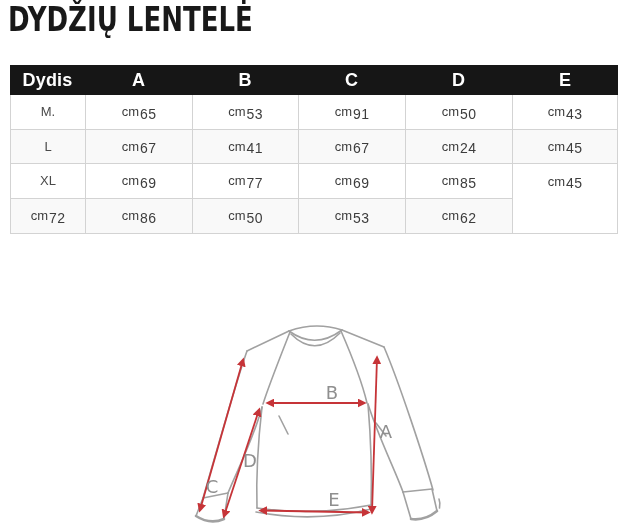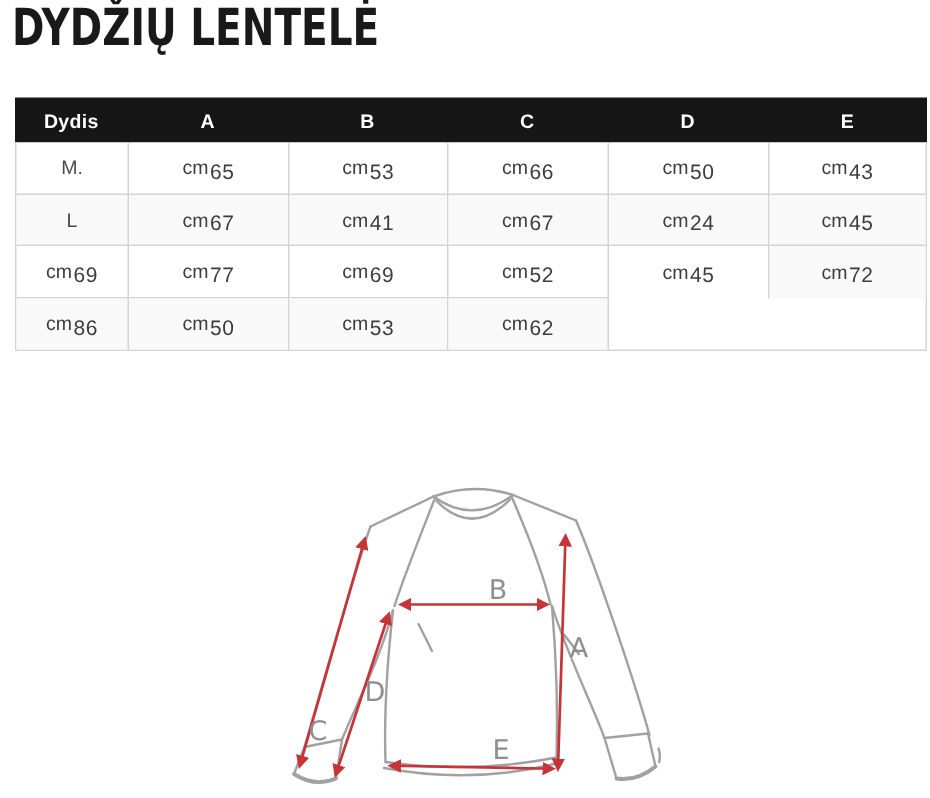--- a/index.html
+++ b/index.html
@@ -22,21 +22,21 @@
     transform:scaleX(0.765);transform-origin:0 0;
   }
   
   .tbl{position:absolute;left:10px;top:65px;width:608px}
   .thead{
     display:grid;grid-template-columns:75px 107px 106px 107px 107px 1fr;
     height:30px;background:var(--header_bg);
   }
   .hcell{
     display:flex;align-items:center;justify-content:center;
-    color:var(--header_text);font-size:13px;font-weight:700;letter-spacing:.2px;
+    color:var(--header_text);font-size:18px;font-weight:700;letter-spacing:.2px;
   }
   .tbody{
     display:grid;grid-template-columns:75px 107px 106px 107px 107px 1fr;
     grid-auto-rows:34.5px;border:1px solid var(--border);border-top:none;
     background:#fff;
   }
   .cell{
     display:flex;align-items:center;justify-content:center;
     font-size:13px;color:var(--cell_text);
     border-right:1px solid var(--border);border-bottom:1px solid var(--border);
@@ -67,33 +67,34 @@
     <div class="hcell">A</div>
     <div class="hcell">B</div>
     <div class="hcell">C</div>
     <div class="hcell">D</div>
     <div class="hcell">E</div>
   </div>
   <div class="tbody">
       <div class="cell size">M.</div>
       <div class="cell val">cm<span class="num">65</span></div>
       <div class="cell val">cm<span class="num">53</span></div>
-      <div class="cell val">cm<span class="num">66</span></div>
+      <div class="cell val">cm<span class="num">91</span></div>
       <div class="cell val">cm<span class="num">50</span></div>
       <div class="cell val">cm<span class="num">43</span></div>
       <div class="cell size alt">L</div>
       <div class="cell val alt">cm<span class="num">67</span></div>
       <div class="cell val alt">cm<span class="num">41</span></div>
       <div class="cell val alt">cm<span class="num">67</span></div>
       <div class="cell val alt">cm<span class="num">24</span></div>
       <div class="cell val alt">cm<span class="num">45</span></div>
+      <div class="cell size">XL</div>
       <div class="cell val">cm<span class="num">69</span></div>
       <div class="cell val">cm<span class="num">77</span></div>
       <div class="cell val">cm<span class="num">69</span></div>
-      <div class="cell val">cm<span class="num">52</span></div>
+      <div class="cell val">cm<span class="num">85</span></div>
       <div class="cell val">cm<span class="num">45</span></div>
       <div class="cell val alt">cm<span class="num">72</span></div>
       <div class="cell val alt">cm<span class="num">86</span></div>
       <div class="cell val alt">cm<span class="num">50</span></div>
       <div class="cell val alt">cm<span class="num">53</span></div>
       <div class="cell val alt">cm<span class="num">62</span></div>
     </div>
 </div>
 
 <svg class="diagram" viewBox="150 278 340 254" xmlns="http://www.w3.org/2000/svg">

